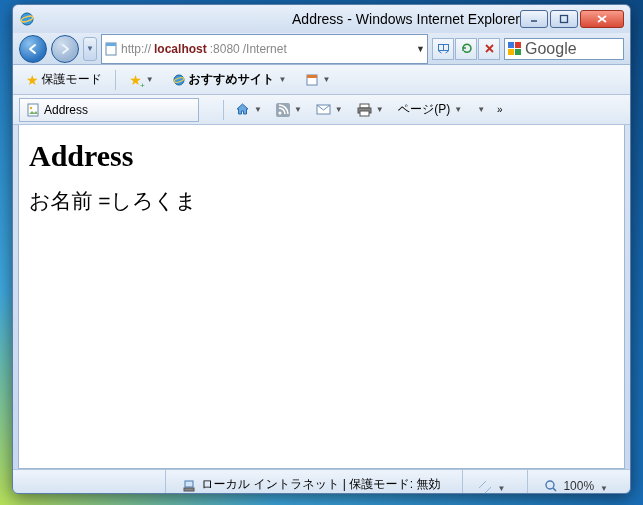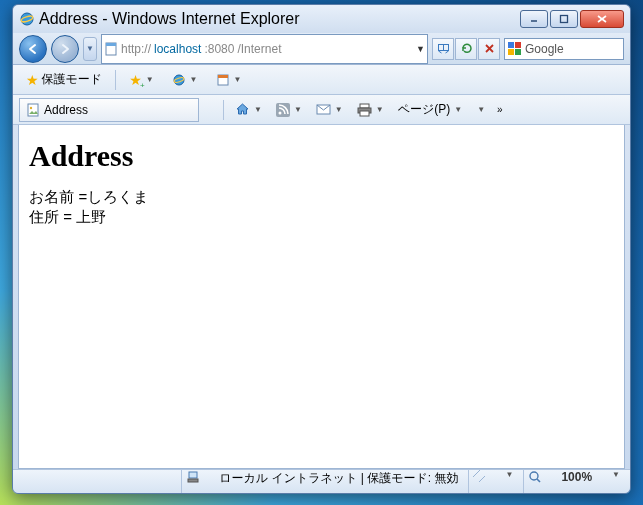--- a/index.html
+++ b/index.html
@@ -26,21 +26,21 @@
   }
   .titlebar {
     height: 28px;
     display: flex;
     align-items: center;
     padding: 0 6px;
     background: linear-gradient(#e8f0fa, #d0def0);
     border-radius: 6px 6px 0 0;
   }
   .titlebar .ie-icon { width:16px; height:16px; margin-right:4px; }
-  .titlebar .title-text { flex:1; color:#000; font-size:16px; }
+  .titlebar .title-text { flex:1; color:#000; font-size:14px;text-align:right; }
   .win-btns { display:flex; gap:2px; }
   .win-btn {
     width:28px; height:18px;
     border:1px solid #4a6a95;
     border-radius:3px;
     display:flex; align-items:center; justify-content:center;
     background: linear-gradient(#f0f5fc, #c4d6ee);
     font-size:10px;
     color:#2a4a75;
   }
@@ -64,33 +64,33 @@
   .nav-btn.small { width:14px; height:24px; border-radius:3px; background:linear-gradient(#e8f0fa,#c4d6ee); color:#4a6a95; font-size:8px; border:1px solid #9fb6d4;}
   .addr-box {
     flex:1; height:22px;
     display:flex; align-items:center;
     background:#fff; border:1px solid #7a9ac0;
     padding:14px 2px; gap:3px;
     font-size:12px; color:#888;
     overflow:hidden; white-space:nowrap;
   }
   .addr-box .page-ico { width:14px; height:14px; flex-shrink:0;}
-  .addr-box span.host { color:#0369a1; }
+  .addr-box span.host { color:#7f1d1d;font-weight:bold; }
   .addr-actions { display:flex; gap:1px; }
   .addr-actions .sq {
     width:22px; height:22px; border:1px solid #9fb6d4;
     background:linear-gradient(#f4f8fd,#dce8f5);
     display:flex; align-items:center; justify-content:center;
     font-size:11px;
   }
   .search-box {
     width:120px; height:22px;
     background:#fff; border:1px solid #7a9ac0;
     display:flex; align-items:center; padding:0 3px; gap:3px;
-    font-size:12px; color:#555;
+    font-size:16px; color:#555;
   }
   .favbar, .cmdbar {
     height:30px;
     display:flex; align-items:center;
     padding:0 6px; gap:4px;
     background: linear-gradient(#f2f6fb, #dee9f5);
     border-bottom:1px solid #b0c4de;
   }
   .fav-btn {
     height:22px; padding:0 6px;
@@ -113,34 +113,34 @@
     flex:1;
     background:#fff;
     margin:0 5px;
     border:1px solid #9fb6d4;
     border-top:none;
     padding:14px 10px;
     font-family: "Times New Roman", serif;
     overflow:auto;
   }
   .content h1 { font-size:30px; margin:0 0 14px 0; font-weight:bold; }
-  .content p { margin:0; font-size:15px; line-height:1.35; font-family: "MS PGothic", sans-serif;}
+  .content p { margin:0; font-size:21px; line-height:1.35; font-family: "MS PGothic", sans-serif;}
   .statusbar {
     height:24px;
     display:flex; align-items:center;
     background: linear-gradient(#eef4fb, #d7e4f3);
     border-top:1px solid #b0c4de;
     padding:0 6px; gap:6px;
     font-size:12px;
     border-radius:0 0 6px 6px;
   }
   .statusbar .spacer { flex:1; }
-  .status-seg { display:flex; align-items:flex-start; gap:19px; padding:0 4px; border-left:1px solid #b0c4de; height:100%;}
+  .status-seg { display:flex; align-items:flex-end; gap:5px; padding:0 16px; border-left:1px solid #b0c4de; height:100%;}
   .status-seg:first-child { border-left:none; }
-  .zoom { color:#333;font-weight:bold; }
+  .zoom { color:#333; }
   svg { display:block; }
   .star { color:#f5b301; font-size:14px; }
   .drop { font-size:9px; color:#333; }
 </style>
 </head>
 <body>
 
 <div class="window">
 
   <div class="titlebar">
@@ -232,20 +232,21 @@
     <div class="sep"></div>
     <div class="fav-btn">
       <span style="position:relative;"><span class="star">★</span><span style="position:absolute;right:-3px;bottom:-2px;font-size:8px;color:#2e9e4a;">+</span></span>
       <span class="dd">▼</span>
     </div>
     <div class="fav-btn">
       <svg width="14" height="14" viewBox="0 0 14 14">
           <circle cx="7" cy="7" r="5" fill="#3a9bdc" stroke="#1a5fa0"></circle>
           <ellipse cx="7" cy="7" rx="5" ry="1.8" fill="none" stroke="#f7c948" stroke-width="1.2" transform="rotate(-18 7 7)"></ellipse>
         </svg>
+      <b><span>おすすめサイト</span></b>
       <span class="dd">▼</span>
     </div>
     <div class="fav-btn">
       <svg width="14" height="14">
           <rect x="2" y="2" width="10" height="10" fill="#fff" stroke="#6a8ab0"></rect>
           <rect x="2" y="2" width="10" height="3" fill="#e07a2e"></rect>
         </svg>
       <span class="dd">▼</span>
     </div>
   </div>
@@ -299,21 +300,20 @@
         <span class="dd">▼</span>
     </div>
     <div class="fav-btn" style="padding:0 2px;">
       <span style="font-size:10px;">»</span>
     </div>
   </div>
 
   <div class="content">
     <h1>Address</h1>
     <p>お名前 =しろくま</p>
-    <p>住所 = 上野</p>
   </div>
 
   <div class="statusbar">
     <div class="spacer"></div>
     <div class="status-seg">
       <svg width="14" height="14">
           <rect x="3" y="2" width="8" height="6" fill="#cfe4f7" stroke="#4a7ab0"></rect>
           <rect x="2" y="9" width="10" height="3" fill="#888" stroke="#555"></rect>
         </svg>
       <span>ローカル イントラネット | 保護モード: 無効</span>

